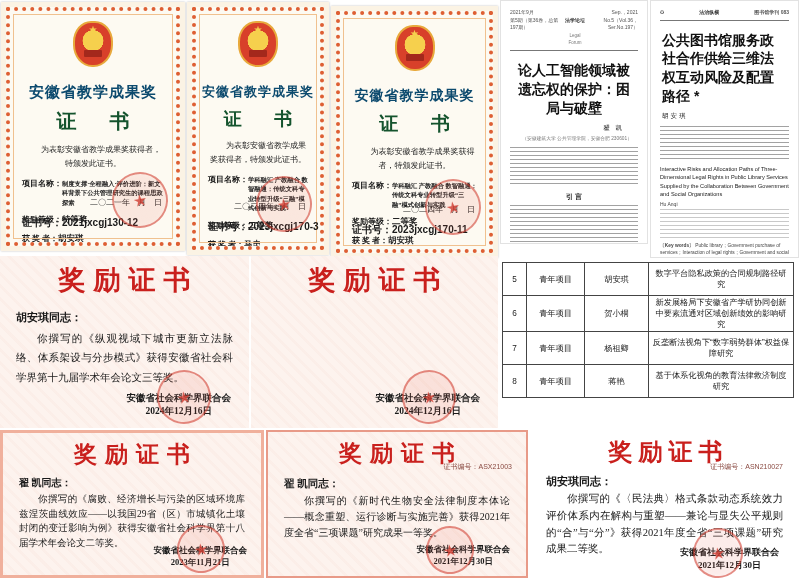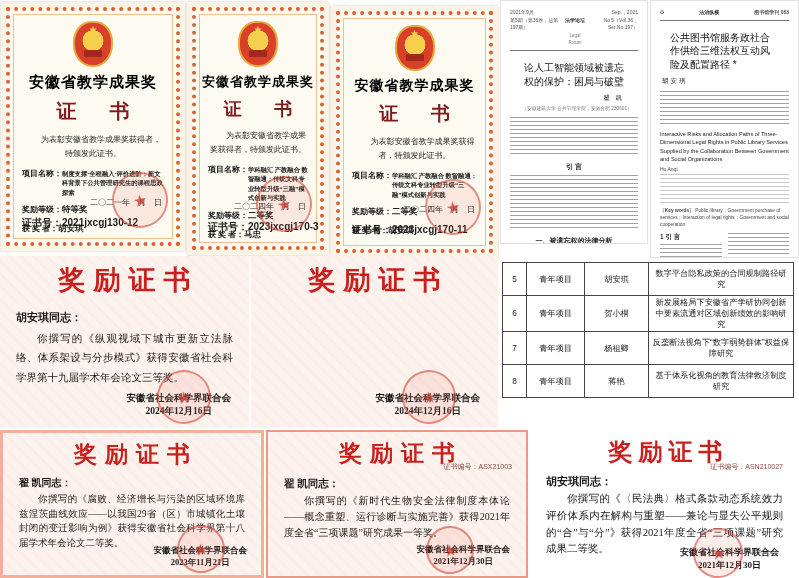--- a/index.html
+++ b/index.html
@@ -6,39 +6,39 @@
   html,body { width:799px; height:578px; }
   body { background:#ffffff; font-family:"Liberation Serif","DejaVu Serif",serif; overflow:hidden; }
   #canvas { position:relative; width:799px; height:578px; background:#fff; }
 
   
   .cert { position:absolute; background:#fbf3e4; padding:5px; box-shadow:0 0 2px rgba(0,0,0,.25); }
   .cert-inner { width:100%; height:100%; border:4px dotted #de5f33; outline:1px solid #f0c18f; outline-offset:-8px; background:#fdfaf2; position:relative; text-align:center; overflow:hidden; }
   .emblem { width:40px; height:46px; margin:10px auto 2px; background:radial-gradient(circle at 50% 42%, #f6d04d 0 34%, #d8402a 35% 100%); border:2px solid #e8a93c; border-radius:45% 45% 48% 48%; position:relative; }
   .emblem .emblem-star { position:absolute; top:2px; left:0; right:0; color:#f6d04d; font-size:10px; line-height:10px; }
   .emblem::after { content:""; position:absolute; left:9px; right:9px; bottom:8px; height:7px; background:#a3281c; border-radius:1px; }
-  .cert-title { font-weight:bold; color:#000000; letter-spacing:1px; margin-top:6px; }
-  .cert-big { font-weight:bold; color:#7f1d1d; letter-spacing:14px; text-indent:14px; margin:6px 0 8px; }
+  .cert-title { font-weight:bold; color:#0c4a6e; letter-spacing:1px; margin-top:16px; }
+  .cert-big { font-weight:bold; color:#14532d; letter-spacing:14px; text-indent:14px; margin:6px 0 8px; }
   .cert-intro { text-align:center; text-indent:2em; padding:0 12px; font-size:8px; line-height:1.75; color:#222; }
   .cert-row { display:flex; text-align:left; padding:0 12px; margin-top:7px; align-items:baseline; }
   .cert-lab { font-weight:bold; font-size:8px; white-space:nowrap; color:#1a1a1a; }
   .cert-val { font-weight:bold; font-size:8.5px; color:#222; }
   .cert-val.tiny { font-size:6.3px; line-height:1.5; }
   .cert-date { position:absolute; right:14px; bottom:34px; font-size:8px; color:#222; }
   .cert-num { position:absolute; left:12px; bottom:12px; font-size:10px; font-weight:bold; color:#1a1a1a; font-family:"Liberation Sans","DejaVu Sans",sans-serif; }
   .seal { position:absolute; border:2px solid rgba(207,58,46,.55); border-radius:50%; display:flex; align-items:center; justify-content:center; color:rgba(207,58,46,.8); transform:rotate(-10deg); background:radial-gradient(circle, rgba(231,96,80,.12) 0 60%, rgba(231,96,80,.05) 100%); }
   .seal .seal-star { font-size:16px; }
   .cert .seal { width:56px; height:56px; right:8px; bottom:14px; }
 
   
   .paper { position:absolute; background:#fff; border:1px solid #e2e2e2; padding:8px 9px; font-family:"Liberation Sans","DejaVu Sans",sans-serif; color:#333; overflow:hidden; }
   .p-head { display:flex; justify-content:space-between; align-items:flex-start; font-size:5px; line-height:1.5; color:#555; white-space:pre-line; border-bottom:1.5px solid #777; padding-bottom:3px; }
   .p-head .mid { text-align:center; font-weight:bold; color:#333; }
   .p-head .mid .sub { font-weight:normal; font-size:4.5px; color:#777; }
-  .p-title { font-weight:normal; color:#111; font-size:10px; line-height:1.35; margin:10px 10px 6px; }
+  .p-title { font-weight:bold; color:#111; font-size:14px; line-height:1.35; margin:10px 2px 6px; }
   .p-author { font-size:6.5px; text-align:right; margin:4px 14px 2px; color:#222; letter-spacing:2px; }
   .p-affil { font-size:4.8px; text-align:right; margin-right:6px; color:#777; }
   .lines { background-image:repeating-linear-gradient(to bottom, rgba(70,70,70,.5) 0, rgba(70,70,70,.5) 1px, transparent 1px, transparent 4px); }
   .lines.light { background-image:repeating-linear-gradient(to bottom, rgba(100,100,100,.35) 0, rgba(100,100,100,.35) 1px, transparent 1px, transparent 4px); }
   .p-sec { text-align:center; font-weight:bold; font-size:7px; color:#222; margin:5px 0 3px; }
   .p-en { font-size:5.6px; line-height:1.5; color:#222; margin-top:5px; }
   .p-en-author { font-size:5px; color:#444; margin:2px 0; }
   .p-kw { font-size:4.8px; color:#444; line-height:1.5; margin-top:3px; }
   .twocol { display:flex; gap:6px; margin-top:5px; }
   .twocol > div { flex:1; }

